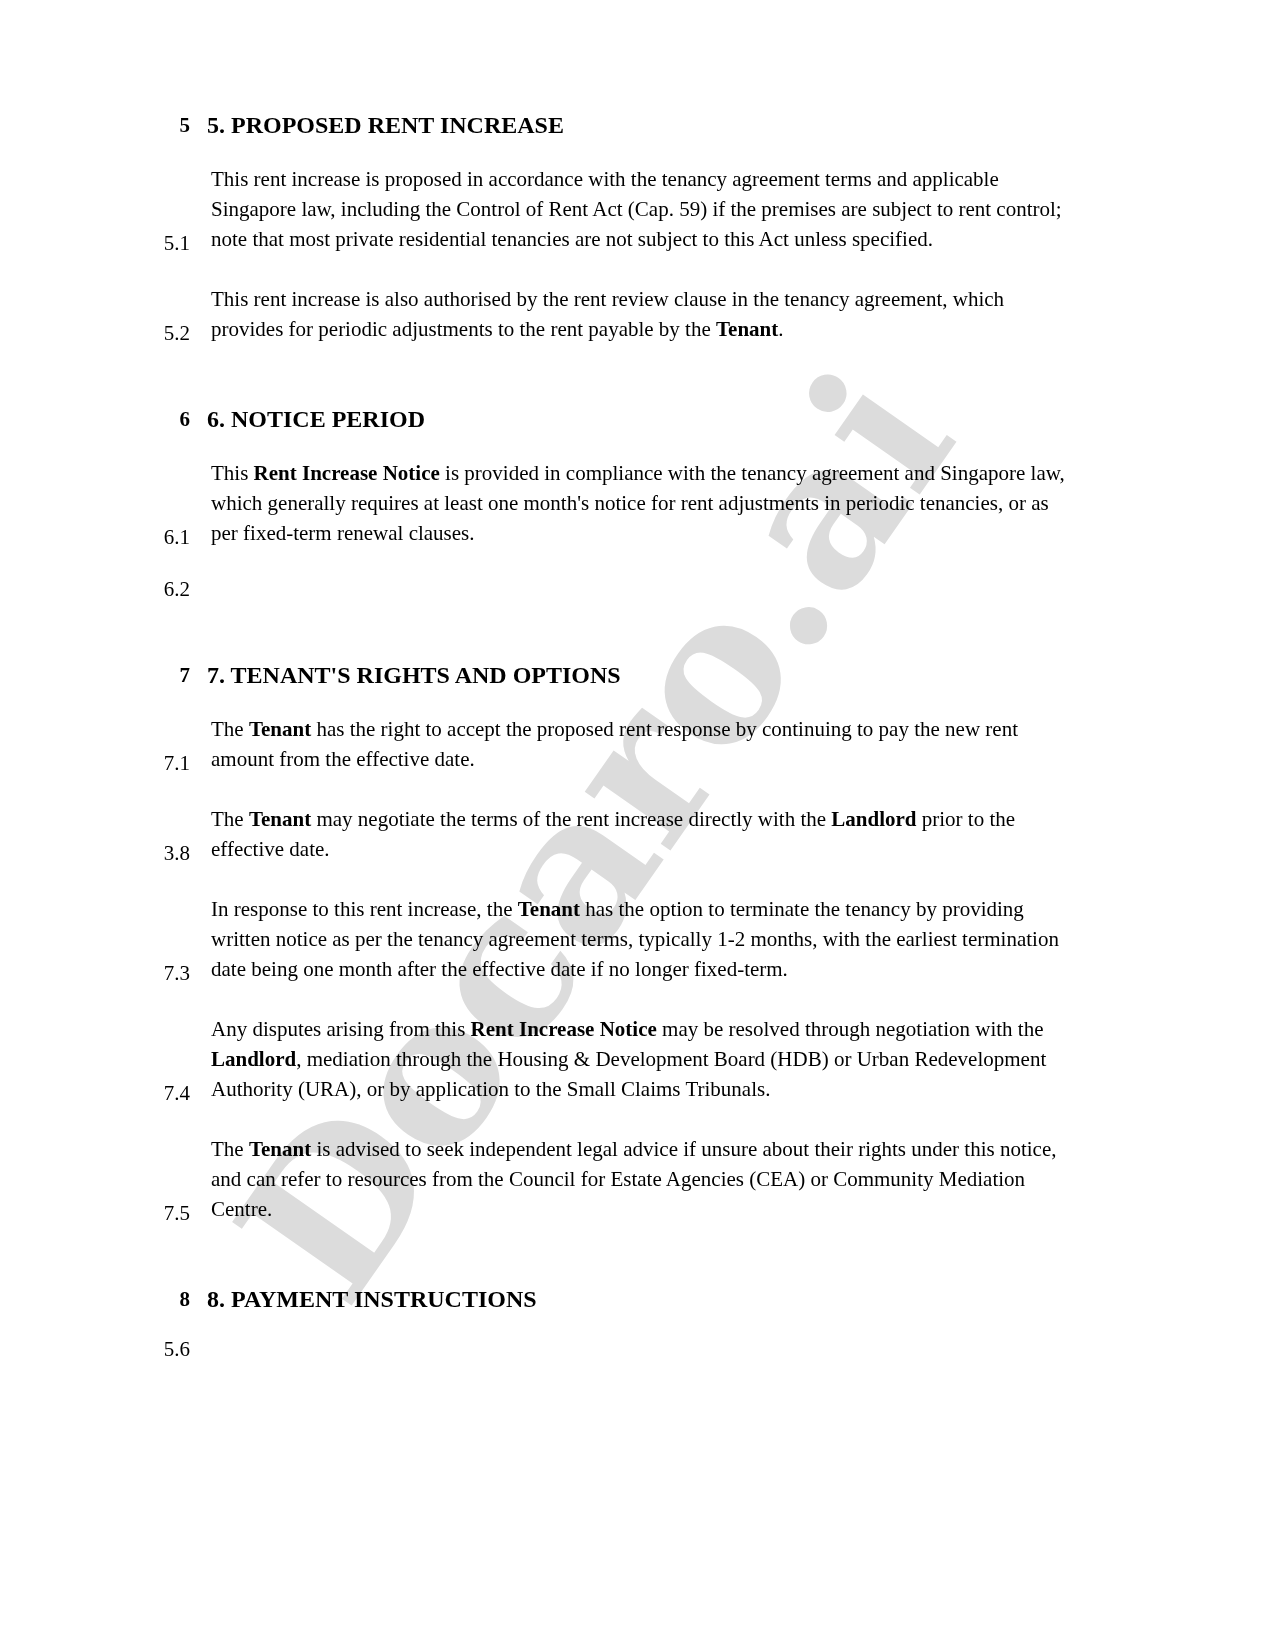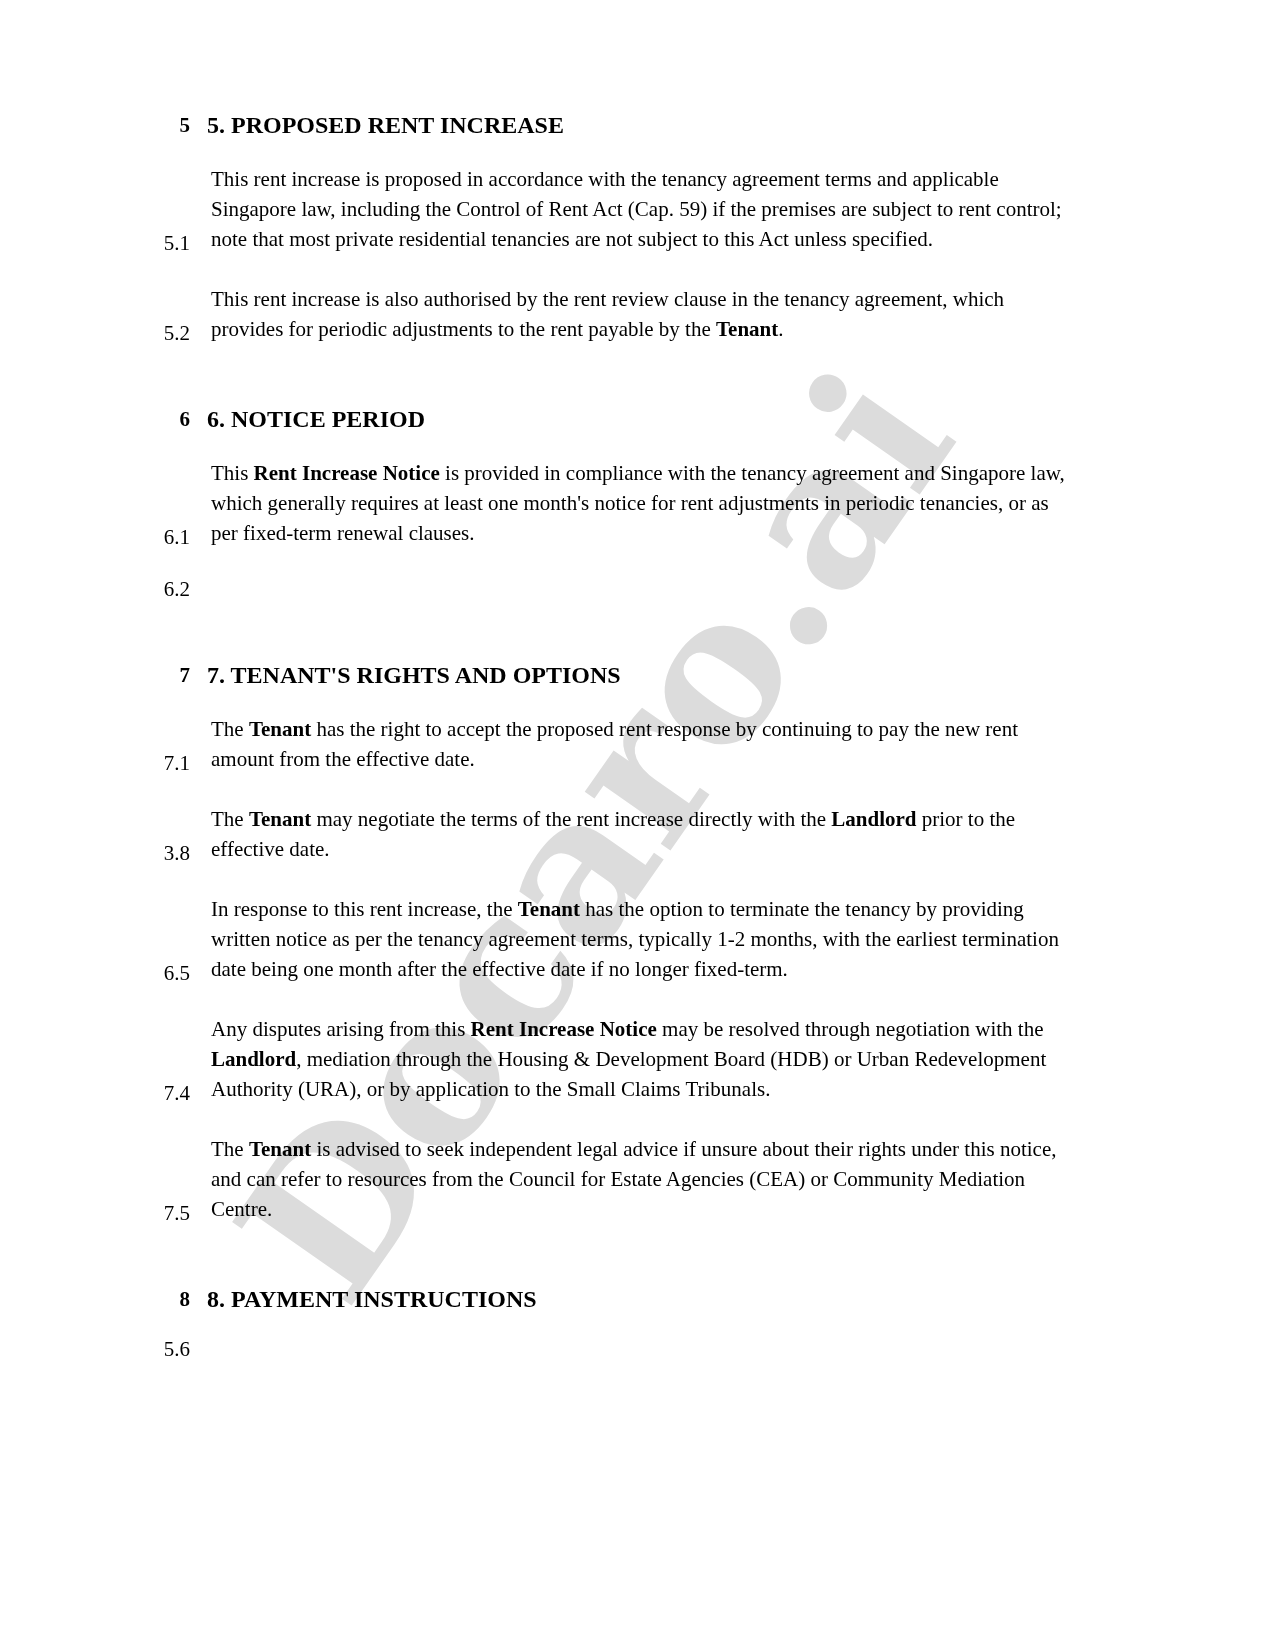--- a/index.html
+++ b/index.html
@@ -111,21 +111,21 @@
         </div>
         <div class="clause">
           <div class="num">7.1</div>
           <p class="clause-text"><span>The </span><b>Tenant</b><span> has the right to accept the proposed rent response by continuing to pay the new rent amount from the effective date.</span></p>
         </div>
         <div class="clause">
           <div class="num">3.8</div>
           <p class="clause-text"><span>The </span><b>Tenant</b><span> may negotiate the terms of the rent increase directly with the </span><b>Landlord</b><span> prior to the effective date.</span></p>
         </div>
         <div class="clause">
-          <div class="num">6.5</div>
+          <div class="num">7.3</div>
           <p class="clause-text"><span>In response to this rent increase, the </span><b>Tenant</b><span> has the option to terminate the tenancy by providing written notice as per the tenancy agreement terms, typically 1-2 months, with the earliest termination date being one month after the effective date if no longer fixed-term.</span></p>
         </div>
         <div class="clause">
           <div class="num">7.4</div>
           <p class="clause-text"><span>Any disputes arising from this </span><b>Rent Increase Notice</b><span> may be resolved through negotiation with the </span><b>Landlord</b><span>, mediation through the Housing &amp; Development Board (HDB) or Urban Redevelopment Authority (URA), or by application to the Small Claims Tribunals.</span></p>
         </div>
         <div class="clause">
           <div class="num">7.5</div>
           <p class="clause-text"><span>The </span><b>Tenant</b><span> is advised to seek independent legal advice if unsure about their rights under this notice, and can refer to resources from the Council for Estate Agencies (CEA) or Community Mediation Centre.</span></p>
         </div>

